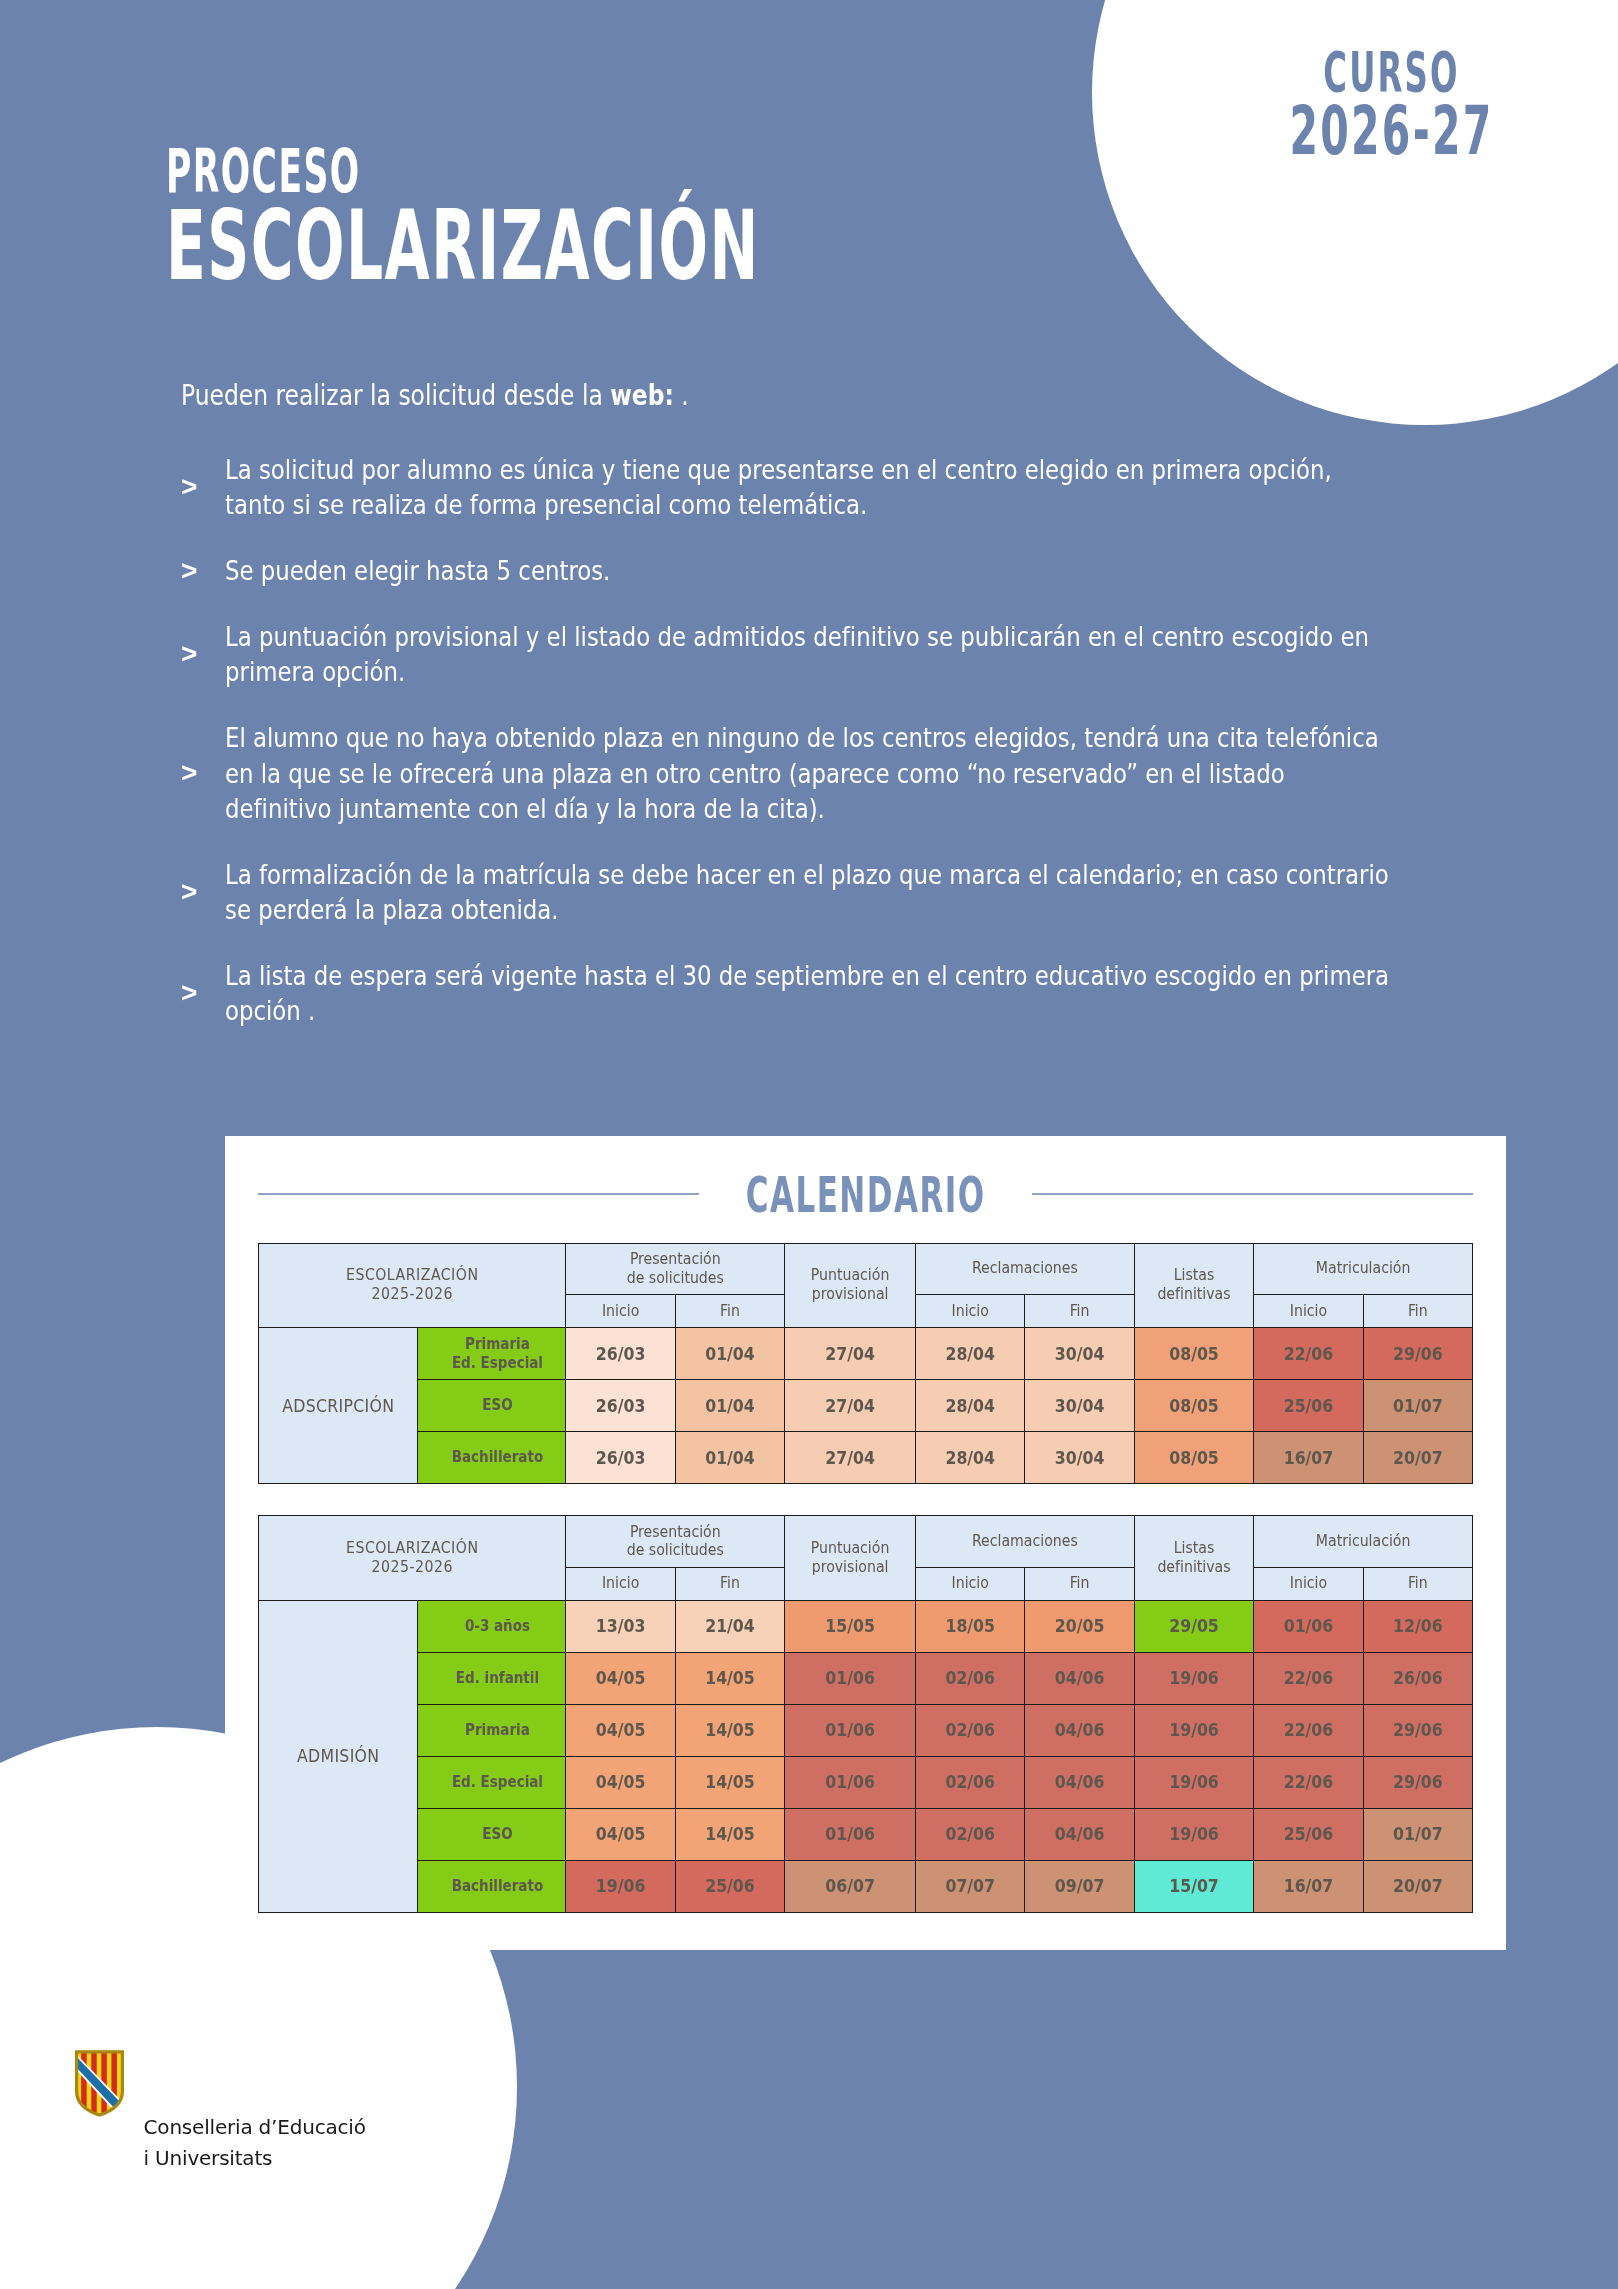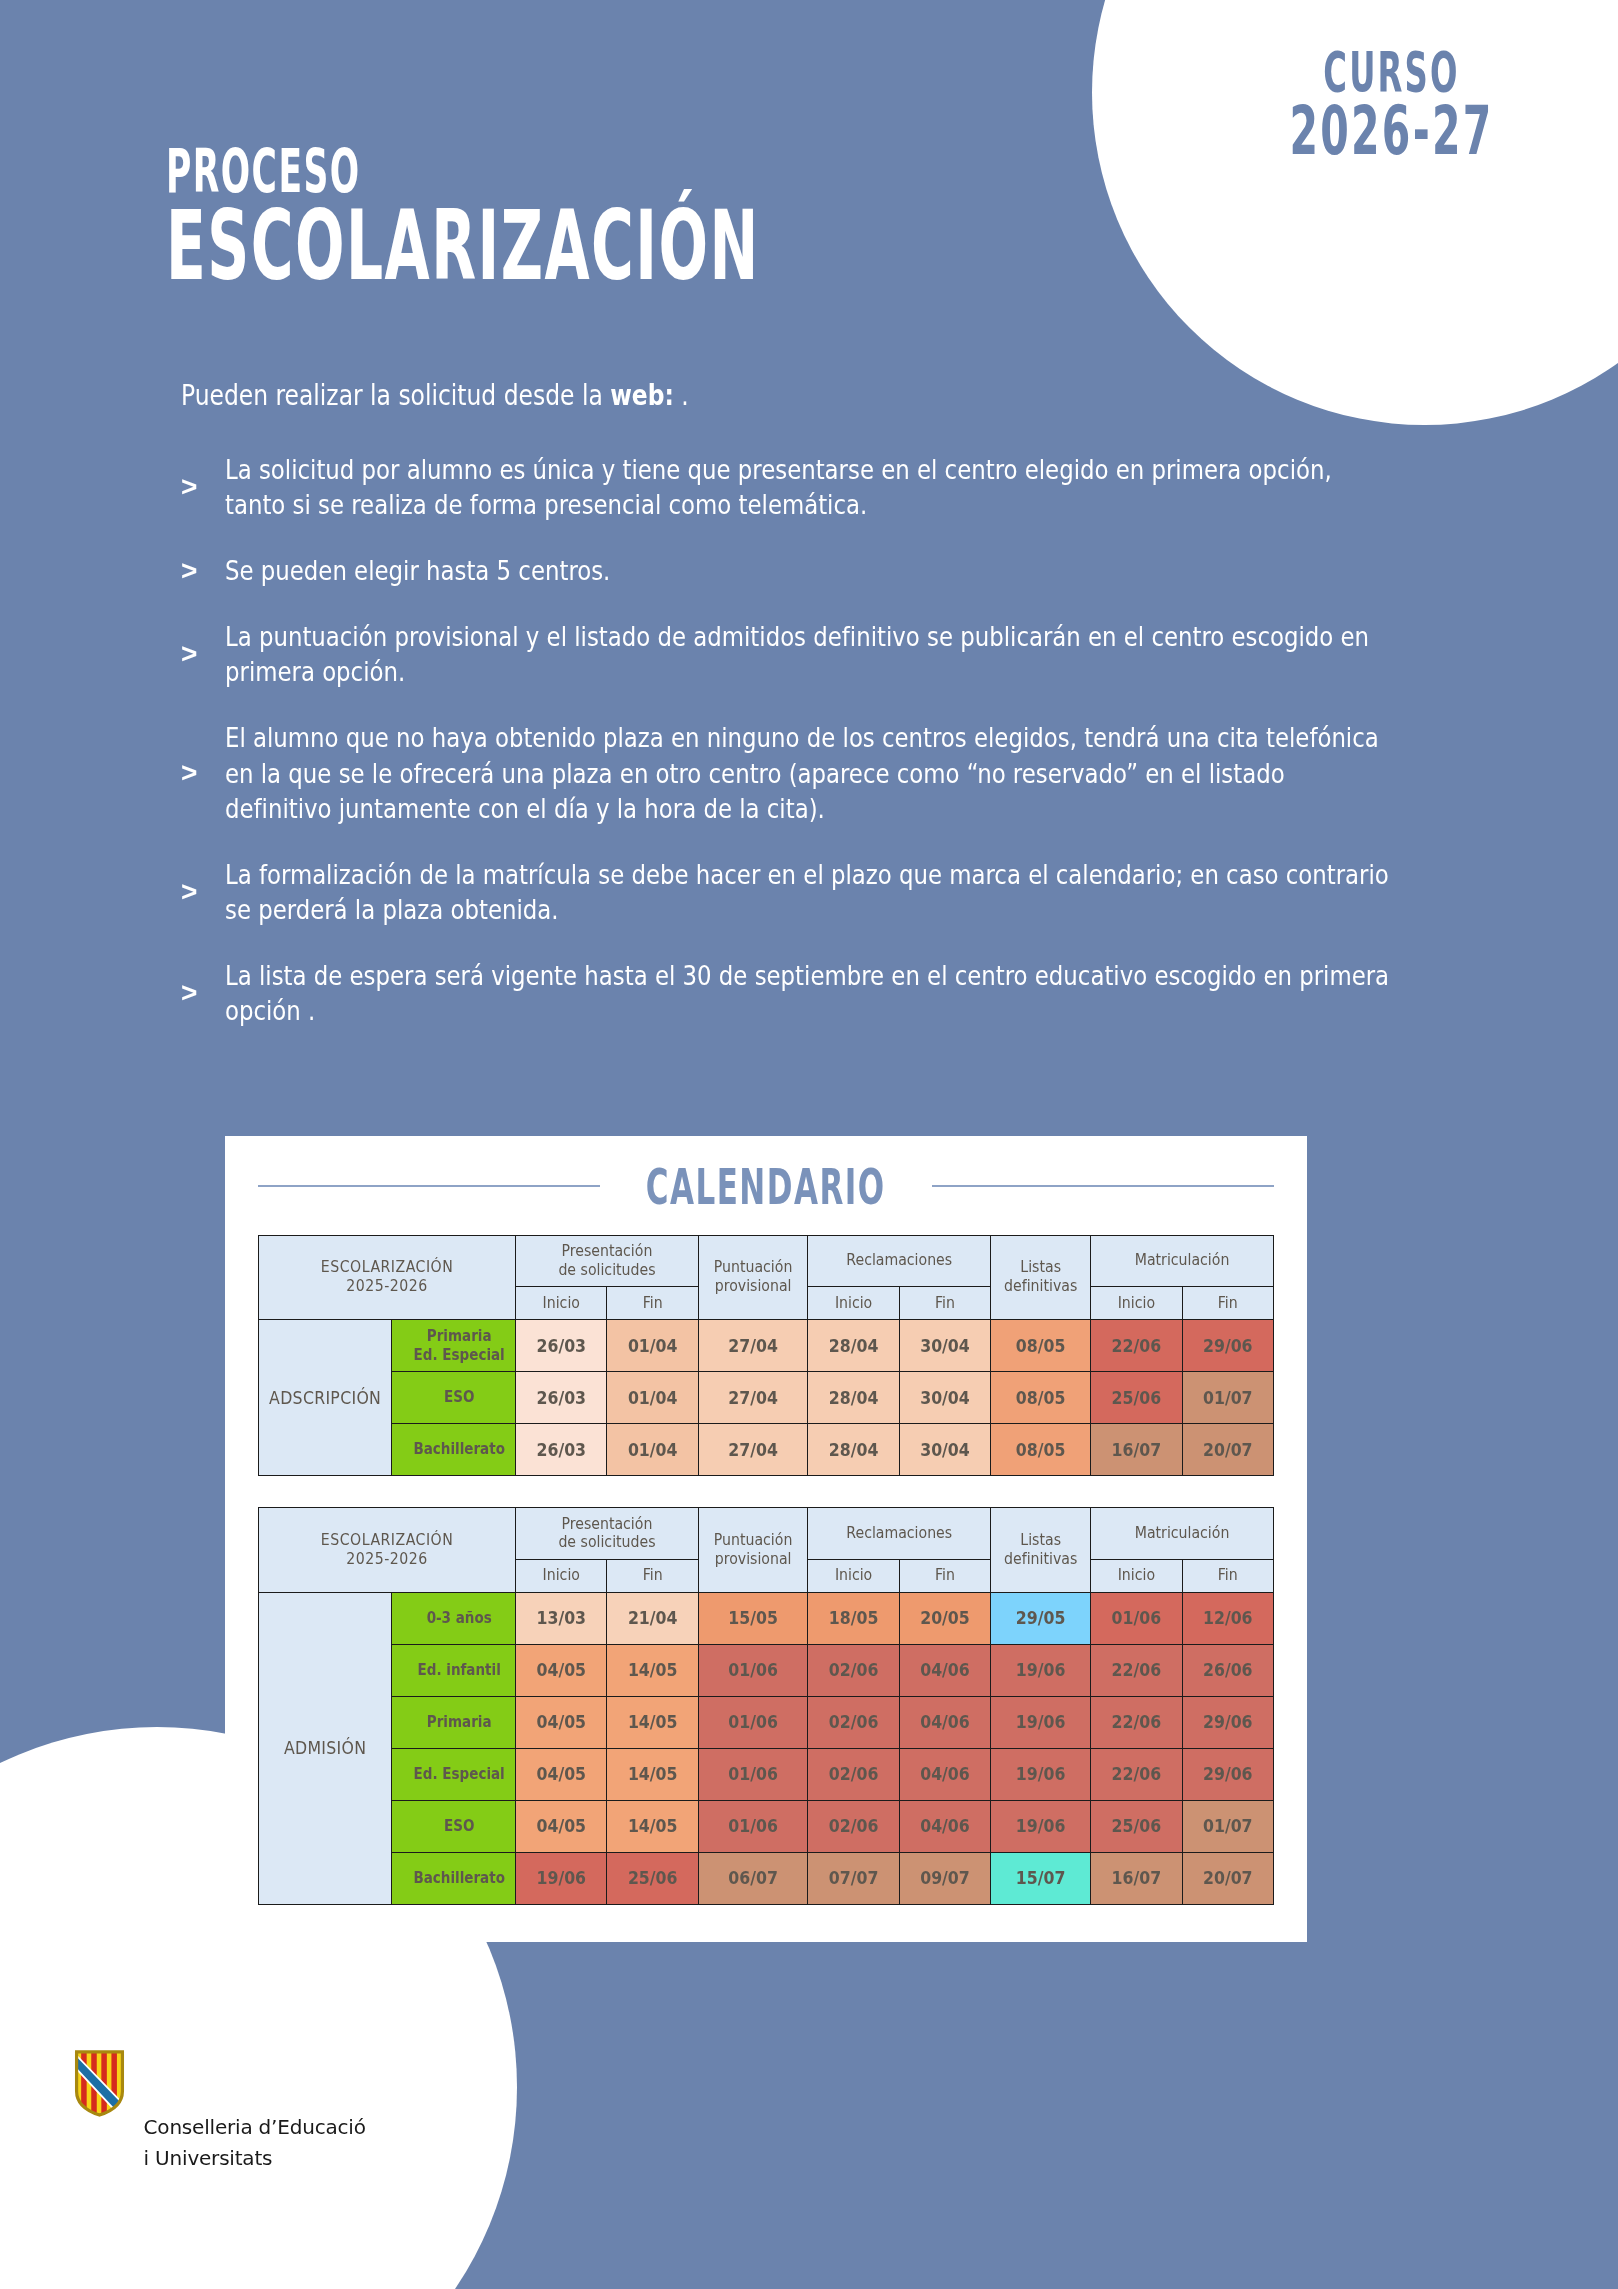--- a/index.html
+++ b/index.html
@@ -141,24 +141,24 @@
     font-family: "DejaVu Sans Condensed", "Liberation Sans Narrow", "Liberation Sans", sans-serif;
     transform: scaleX(0.94);
     transform-origin: left center;
   }
 
   
   .calendar-card {
     position: absolute;
     left: 225px;
     top: 1136px;
-    width: 1082px;
+    width: 1281px;
     background: #FFFFFF;
     z-index: 3;
-    padding: 20px 33px 37px 33px;
+    padding: 28px 33px 37px 33px;
   }
   .calendar-title-row {
     display: flex;
     align-items: center;
     gap: 14.8px;
     margin: 5.5px 0 24px 0;
   }
   .calendar-title-row .rule {
     flex: 1;
     height: 2.8px;
@@ -412,21 +412,21 @@
         </thead>
         <tbody>
           <tr>
             <td class="group-cell" rowspan="6">ADMISIÓN</td>
             <td class="level-cell"><span>0-3 años</span></td>
             <td class="date-cell" style="background: rgb(247, 210, 185);">13/03</td>
             <td class="date-cell" style="background: rgb(247, 210, 185);">21/04</td>
             <td class="date-cell" style="background: rgb(238, 154, 110);">15/05</td>
             <td class="date-cell" style="background: rgb(238, 154, 110);">18/05</td>
             <td class="date-cell" style="background: rgb(238, 154, 110);">20/05</td>
-            <td class="date-cell" style="background: #7dd3fc; margin-top: 32px;">29/05</td>
+            <td class="date-cell" style="background: #84cc16; margin-top: 32px;">29/05</td>
             <td class="date-cell" style="background: rgb(212, 105, 93);">01/06</td>
             <td class="date-cell" style="background: rgb(212, 105, 93);">12/06</td>
           </tr>
           <tr>
             <td class="level-cell"><span>Ed. infantil</span></td>
             <td class="date-cell" style="background: rgb(242, 164, 119);">04/05</td>
             <td class="date-cell" style="background: rgb(242, 164, 119);">14/05</td>
             <td class="date-cell" style="background: rgb(207, 110, 99);">01/06</td>
             <td class="date-cell" style="background: rgb(207, 110, 99);">02/06</td>
             <td class="date-cell" style="background: rgb(207, 110, 99);">04/06</td>

